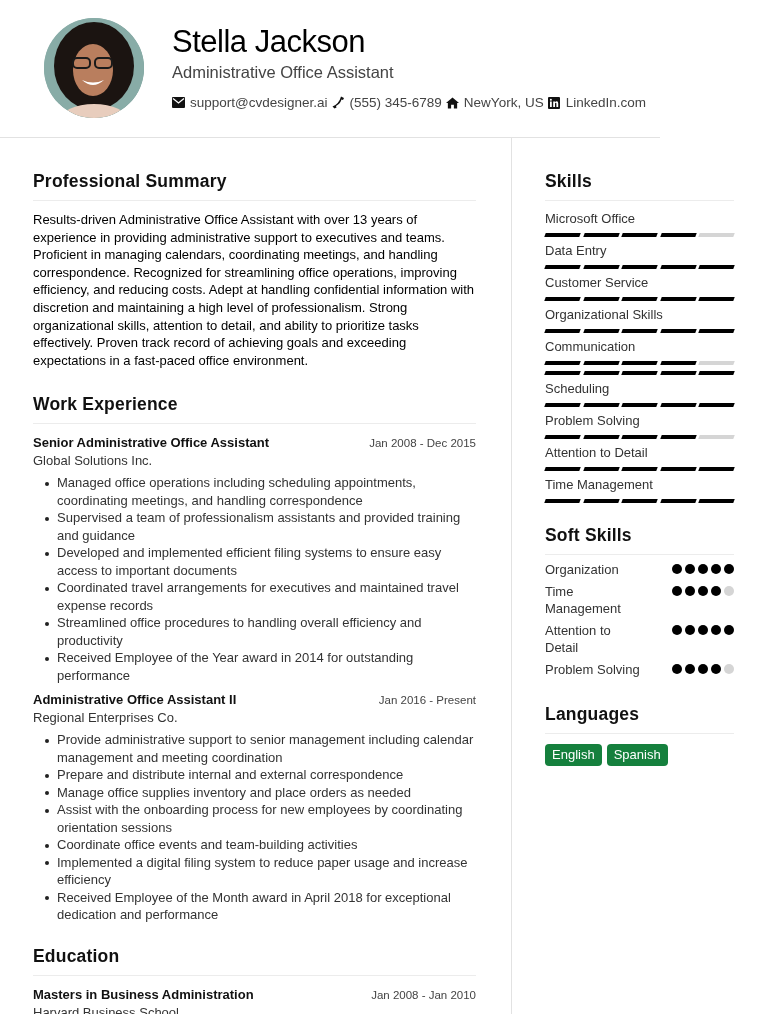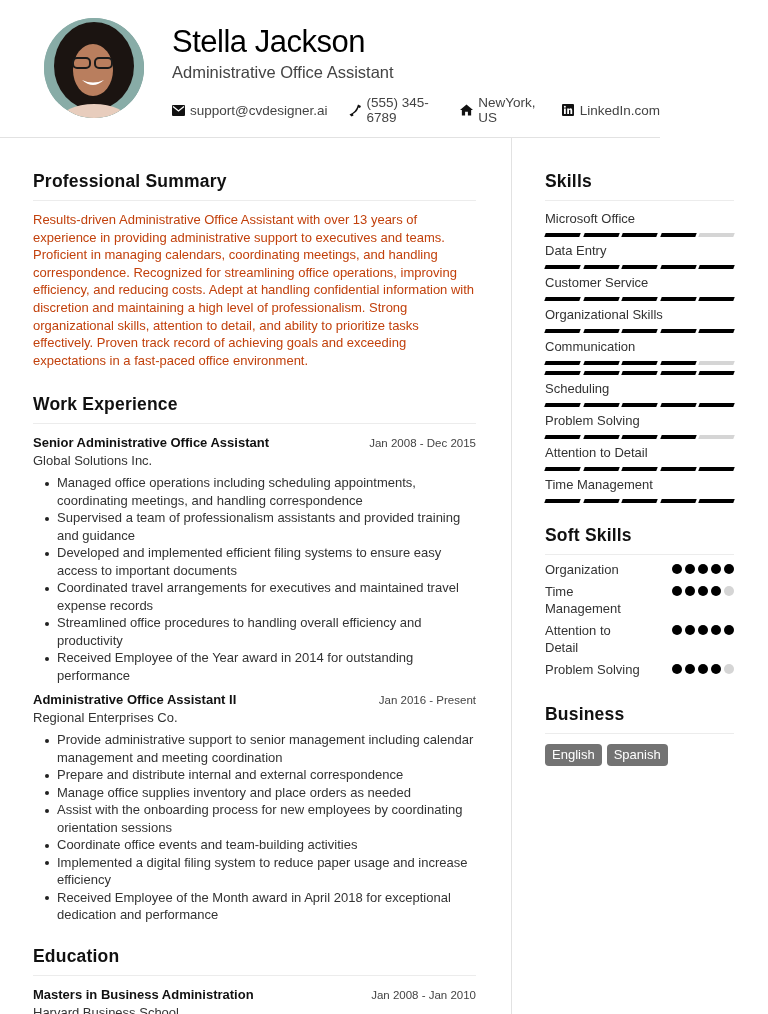--- a/index.html
+++ b/index.html
@@ -4,33 +4,33 @@
   <style>
     * { box-sizing: border-box; margin: 0; padding: 0; }
     html, body { width: 768px; height: 1014px; overflow: hidden; background: #fff; }
     body { font-family: "Liberation Sans", "DejaVu Sans", sans-serif; color: #222; position: relative; }
 
     .header { position: absolute; left: 0; top: 0; width: 660px; height: 138px; border-bottom: 1px solid #e2e2e2; }
     .avatar { position: absolute; left: 44px; top: 18px; width: 100px; height: 100px; border-radius: 50%; overflow: hidden; background: radial-gradient(circle at 30% 30%, #a8c8c4, #6d9690 70%); }
     .avatar svg { display: block; }
     .name { position: absolute; left: 172px; top: 24px; font-size: 31px; font-weight: 500; color: #000; letter-spacing: -0.5px; }
     .role { position: absolute; left: 172px; top: 63px; font-size: 16.5px; color: #444; }
-    .contacts { position: absolute; left: 172px; top: 95px; display: flex; gap: 21px; font-size: 13.5px; color: #444; align-items: center; }
+    .contacts { position: absolute; left: 172px; top: 95px; display: flex; gap: 4px; font-size: 13.5px; color: #444; align-items: center; }
     .contact { display: flex; align-items: center; gap: 5px; }
     .contact .ic { display: inline-flex; width: 13px; height: 13px; align-items: center; justify-content: center; }
 
     .divider-v { position: absolute; left: 511px; top: 138px; width: 1px; height: 876px; background: #e2e2e2; }
 
     .main { position: absolute; left: 33px; top: 138px; width: 443px; }
     .side { position: absolute; left: 545px; top: 138px; width: 189px; }
 
     .sec-title { font-size: 17.5px; font-weight: bold; color: #111; letter-spacing: 0.2px; }
     .sec-line { height: 1px; background: #ececec; margin-top: 8px; }
 
-    .summary { font-size: 13px; line-height: 17.6px; color: #c2410c; margin-top: 10px; }
+    .summary { font-size: 13px; line-height: 17.6px; color: #000000; margin-top: 10px; }
 
     .job-head { display: flex; justify-content: space-between; align-items: baseline; }
     .job-title { font-size: 13px; font-weight: bold; color: #111; }
     .job-date { font-size: 11.5px; color: #444; }
     .job-company { font-size: 13px; color: #333; margin-top: 3px; }
     .job ul { list-style: none; margin-top: 6px; }
     .job li { position: relative; padding-left: 24px; font-size: 13px; line-height: 17.5px; color: #333; }
     .job li::before { content: ""; position: absolute; left: 12px; top: 7.5px; width: 4px; height: 4px; border-radius: 50%; background: #222; }
 
     .skill { margin-top: 0; }
@@ -39,21 +39,21 @@
     .seg { flex: 1; height: 4px; transform: skewX(-20deg); background: #000; }
     .seg.off { background: #d5d5d5; }
 
     .soft-row { display: flex; justify-content: space-between; align-items: flex-start; }
     .soft-name { font-size: 13px; color: #333; line-height: 17.5px; width: 110px; }
     .dots { display: flex; gap: 3px; padding-top: 3px; }
     .dot { width: 10px; height: 10px; border-radius: 50%; background: #000; }
     .dot.off { background: #d5d5d5; }
 
     .langs { display: flex; gap: 5px; margin-top: 10px; }
-    .lang { background: #737373; color: #fff; font-size: 13px; padding: 3px 7px 4px; border-radius: 4px; }
+    .lang { background: #15803d; color: #fff; font-size: 13px; padding: 3px 7px 4px; border-radius: 4px; }
   </style>
 </head>
 <body>
 
 <div class="header">
   <div class="avatar">
     <svg width="100" height="100" viewBox="0 0 100 100">
       <rect width="100" height="100" fill="#88aca7"></rect>
       <ellipse cx="50" cy="48" rx="40" ry="44" fill="#1b1411"></ellipse>
       <ellipse cx="50" cy="102" rx="34" ry="16" fill="#e8cdbd"></ellipse>
@@ -313,20 +313,20 @@
             <div class="dot"></div>
             <div class="dot"></div>
             <div class="dot"></div>
             <div class="dot off"></div>
           </div>
         </div>
       </div>
   </section>
 
   <section style="margin-top:26px;">
-    <div class="sec-title">Business</div>
+    <div class="sec-title">Languages</div>
     <div class="sec-line"></div>
     <div class="langs" id="lang-list">
         <span class="lang">English</span>
         <span class="lang">Spanish</span>
       </div>
   </section>
 </div>
 
 </body></html>

